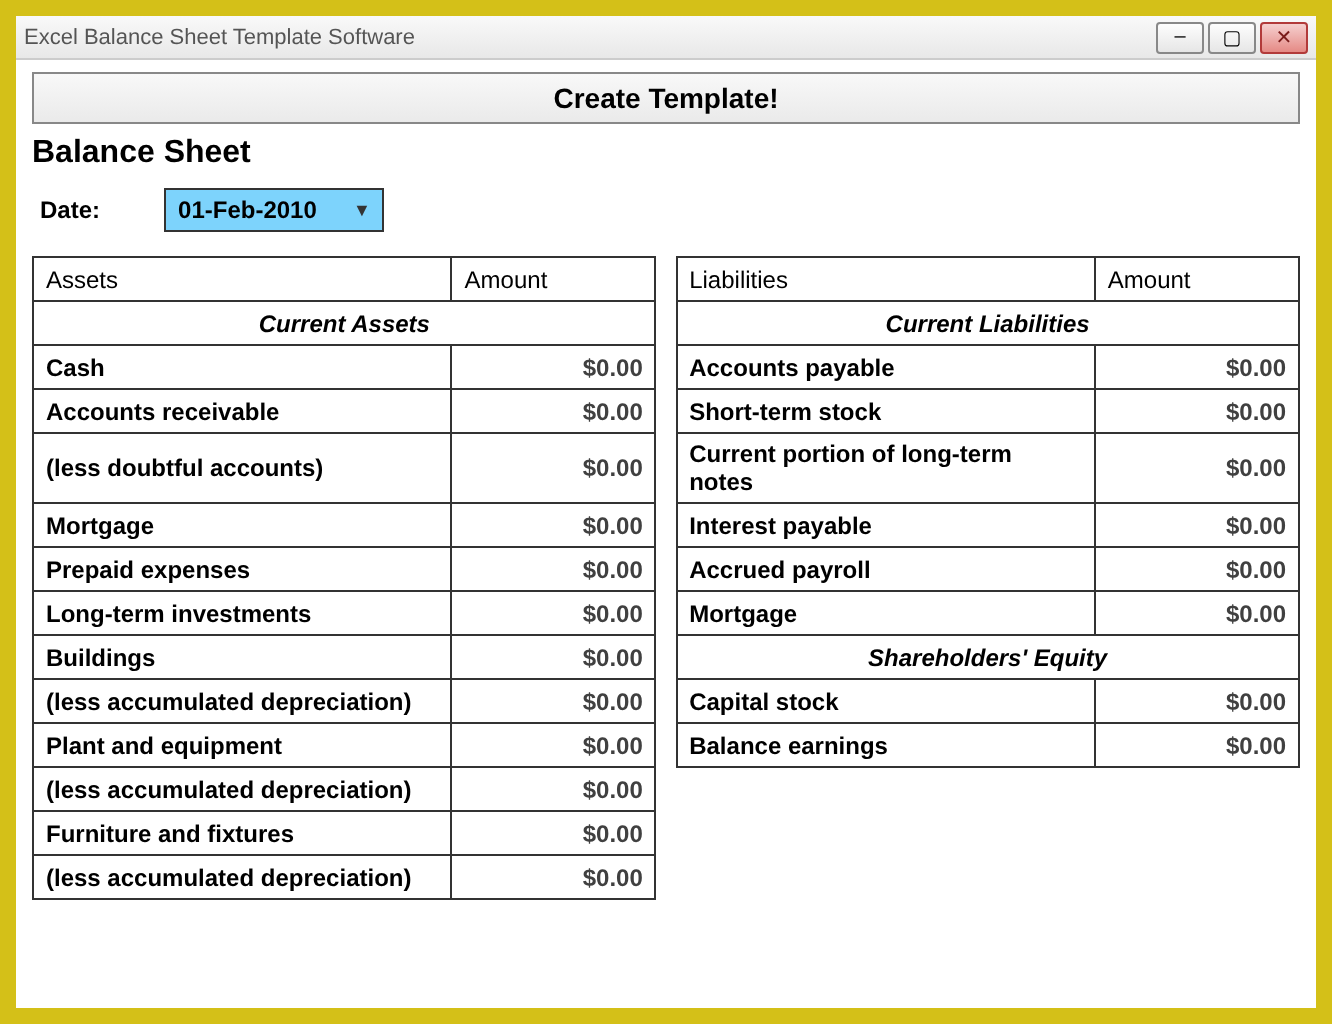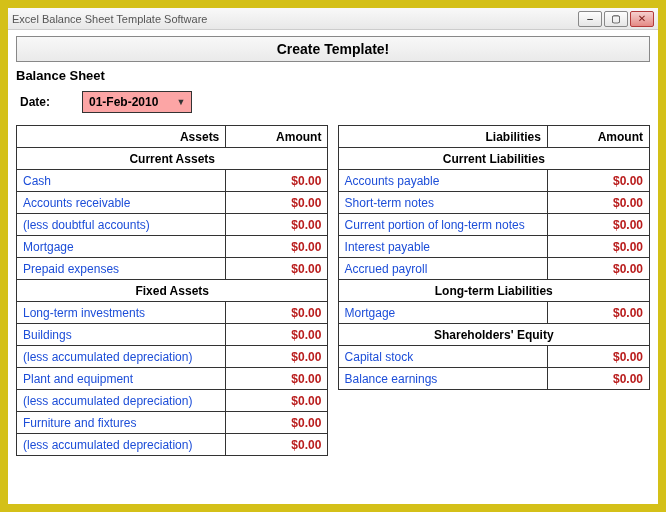--- a/index.html
+++ b/index.html
@@ -51,36 +51,36 @@
   width: 100%;
   height: 26px;
   border: 1px solid #888;
   background: linear-gradient(#f8f8f8, #eaeaea);
   font-weight: bold;
   font-size: 14px;
   margin-bottom: 4px;
 }
 .section-label {
   font-weight: bold;
-  font-size: 13px;
+  font-size: 16px;
   margin: 2px 0 8px 0;
 }
 .date-row {
   display: flex;
   align-items: center;
   gap: 32px;
   margin: 0 0 12px 4px;
   font-size: 12px;
   font-weight: bold;
 }
 .date-select {
   position: relative;
   width: 110px; height: 22px;
   border: 1px solid #333;
-  background: #fca5a5;
+  background: #7dd3fc;
   display: flex;
   align-items: center;
   padding: 0 20px 0 6px;
   font-weight: bold;
   font-size: 12px;
 }
 .date-select .chev {
   position: absolute;
   right: 2px; top: 50%;
   transform: translateY(-50%);
@@ -98,24 +98,24 @@
 .sheet col.amt { width: 80px; }
 .sheet col.gap { width: 8px; }
 .sheet td {
   border: 1px solid #333;
   padding: 3px 6px;
   height: 22px;
   font-size: 12px;
   vertical-align: middle;
 }
 .sheet td.gap { border: none; padding: 0; }
-.sheet .hdr { font-weight: bold; text-align: right; }
-.sheet .grp { font-weight: bold; text-align: center; }
-.sheet .row-label { color: #1d4ed8; font-weight: normal; }
-.sheet .amt { font-weight: bold; text-align: right; color: #b91c1c; }
+.sheet .hdr { font-weight: normal; text-align: left; }
+.sheet .grp { font-weight: bold; text-align: center; font-style: italic; }
+.sheet .row-label { color: #000000; font-weight: bold; }
+.sheet .amt { font-weight: bold; text-align: right; color: #404040; }
 .sheet .blank { border: none; }
 </style>
 </head>
 <body>
 
 <div class="window">
   <div class="titlebar">
     <span class="titlebar-text">Excel Balance Sheet Template Software</span>
     <div class="win-controls">
       <div class="win-btn">
@@ -171,21 +171,21 @@
         <td class="row-label">Cash</td>
         <td class="amt">$0.00</td>
         <td class="gap"></td>
         <td class="row-label">Accounts payable</td>
         <td class="amt">$0.00</td>
       </tr>
       <tr>
         <td class="row-label">Accounts receivable</td>
         <td class="amt">$0.00</td>
         <td class="gap"></td>
-        <td class="row-label">Short-term notes</td>
+        <td class="row-label">Short-term stock</td>
         <td class="amt">$0.00</td>
       </tr>
       <tr>
         <td class="row-label">(less doubtful accounts)</td>
         <td class="amt">$0.00</td>
         <td class="gap"></td>
         <td class="row-label">Current portion of long-term notes</td>
         <td class="amt">$0.00</td>
       </tr>
       <tr>
@@ -194,25 +194,20 @@
         <td class="gap"></td>
         <td class="row-label">Interest payable</td>
         <td class="amt">$0.00</td>
       </tr>
       <tr>
         <td class="row-label">Prepaid expenses</td>
         <td class="amt">$0.00</td>
         <td class="gap"></td>
         <td class="row-label">Accrued payroll</td>
         <td class="amt">$0.00</td>
-      </tr>
-      <tr>
-        <td class="grp" colspan="2">Fixed Assets</td>
-        <td class="gap"></td>
-        <td class="grp" colspan="2">Long-term Liabilities</td>
       </tr>
       <tr>
         <td class="row-label">Long-term investments</td>
         <td class="amt">$0.00</td>
         <td class="gap"></td>
         <td class="row-label">Mortgage</td>
         <td class="amt">$0.00</td>
       </tr>
       <tr>
         <td class="row-label">Buildings</td>

